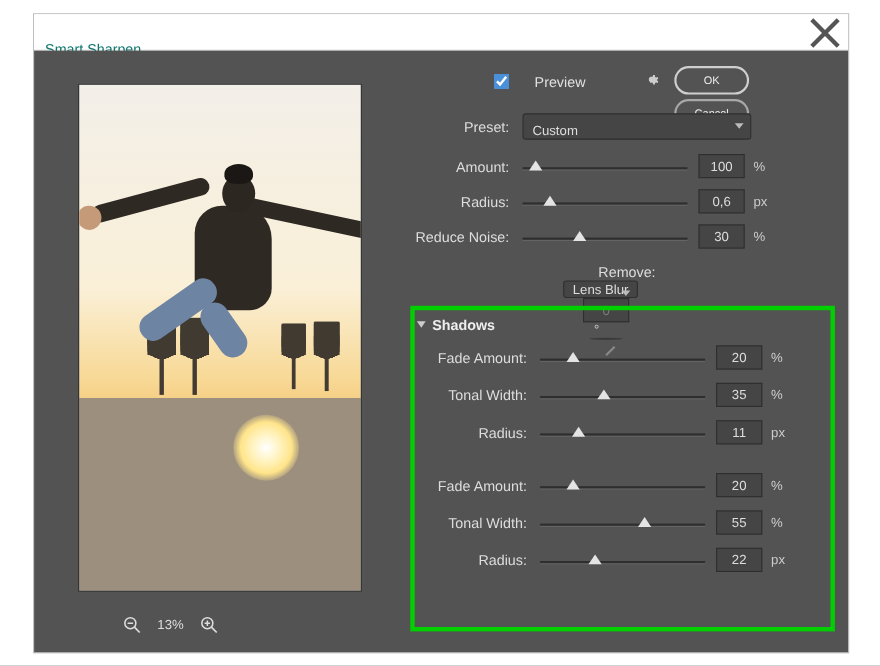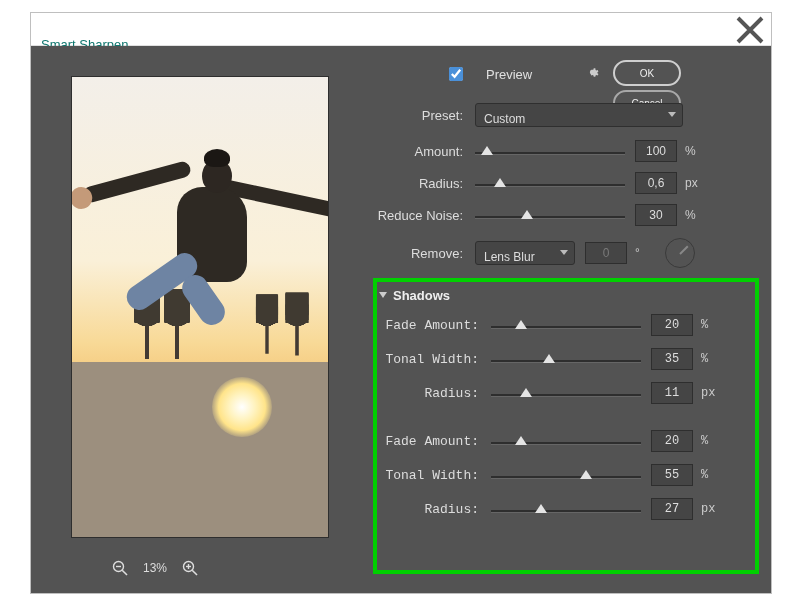--- a/index.html
+++ b/index.html
@@ -51,27 +51,27 @@
   .dropdown.small{max-width:82px;}
   .slider{position:relative;width:150px;height:22px;}
   .slider .track{position:absolute;left:0;right:0;top:12px;height:2px;background:#2e2e2e;box-shadow:0 1px 0 #666;}
   .slider .thumb{position:absolute;top:6px;width:0;height:0;border-left:6px solid transparent;border-right:6px solid transparent;border-bottom:9px solid #e4e4e4;transform:translateX(-6px);cursor:pointer;}
   .valbox{width:40px;height:20px;margin-left:10px;background:#454545;border:1px solid #2e2e2e;text-align:center;font-size:12px;color:#ddd;line-height:20px;}
   .valbox.dis{color:#7a7a7a;}
   .unit{margin-left:8px;font-size:12px;color:#ccc;width:20px;}
   .angle{width:28px;height:28px;margin-left:10px;border:1px solid #3a3a3a;border-radius:50%;position:relative;}
   .angle::after{content:"";position:absolute;left:13px;top:4px;width:2px;height:11px;background:#888;transform-origin:bottom center;transform:rotate(45deg);}
   
-  .r-preset{top:42px;} .r-amount{top:78px;} .r-radius{top:110px;} .r-noise{top:142px;} .r-remove{top:180px;}
+  .r-preset{top:42px;} .r-amount{top:78px;} .r-radius{top:110px;} .r-noise{top:142px;} .r-remove{top:180px;flex-direction:column;}
   
   .section{position:absolute;left:28px;width:366px;}
   .section-h{display:flex;align-items:center;gap:6px;font-weight:600;font-size:13px;color:#eee;height:26px;}
   .section-h .chev2{width:0;height:0;border-left:4px solid transparent;border-right:4px solid transparent;border-top:6px solid #ccc;}
   .shadows{top:222px;} .highlights{top:364px;}
-  .srow{position:relative;height:34px;display:flex;align-items:center;font-family:Liberation Mono, monospace;}
+  .srow{position:relative;height:34px;display:flex;align-items:center;}
   .srow .lbl{width:100px;}
   .srow .slider{width:150px;}
   
   .highlight-box{position:absolute;left:22px;top:218px;width:378px;height:288px;border:4px solid #00d000;pointer-events:none;}
 </style>
 </head>
 <body>
 
 <div class="frame">
   <div class="titlebar">
@@ -242,21 +242,21 @@
             </div>
           <div class="valbox">55</div>
           <div class="unit">%</div>
         </div>
         <div class="srow">
           <div class="lbl">Radius:</div>
           <div class="slider">
               <div class="track"></div>
               <div class="thumb" style="left: 50px;"></div>
             </div>
-          <div class="valbox">27</div>
+          <div class="valbox">22</div>
           <div class="unit">px</div>
         </div>
       </div>
 
       <div class="highlight-box"></div>
     </div>
 
   </div>
 </div>
 

